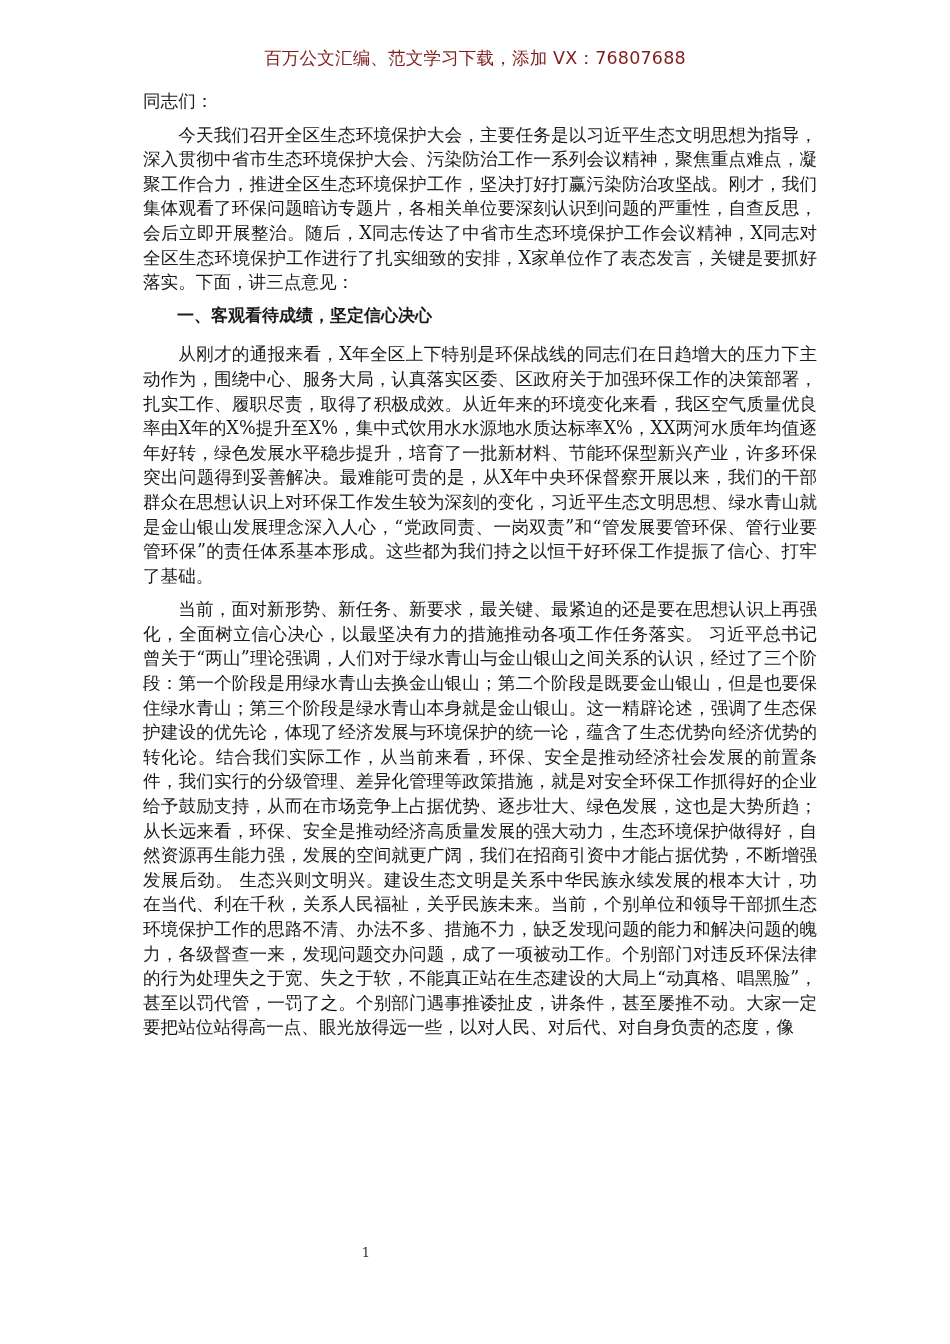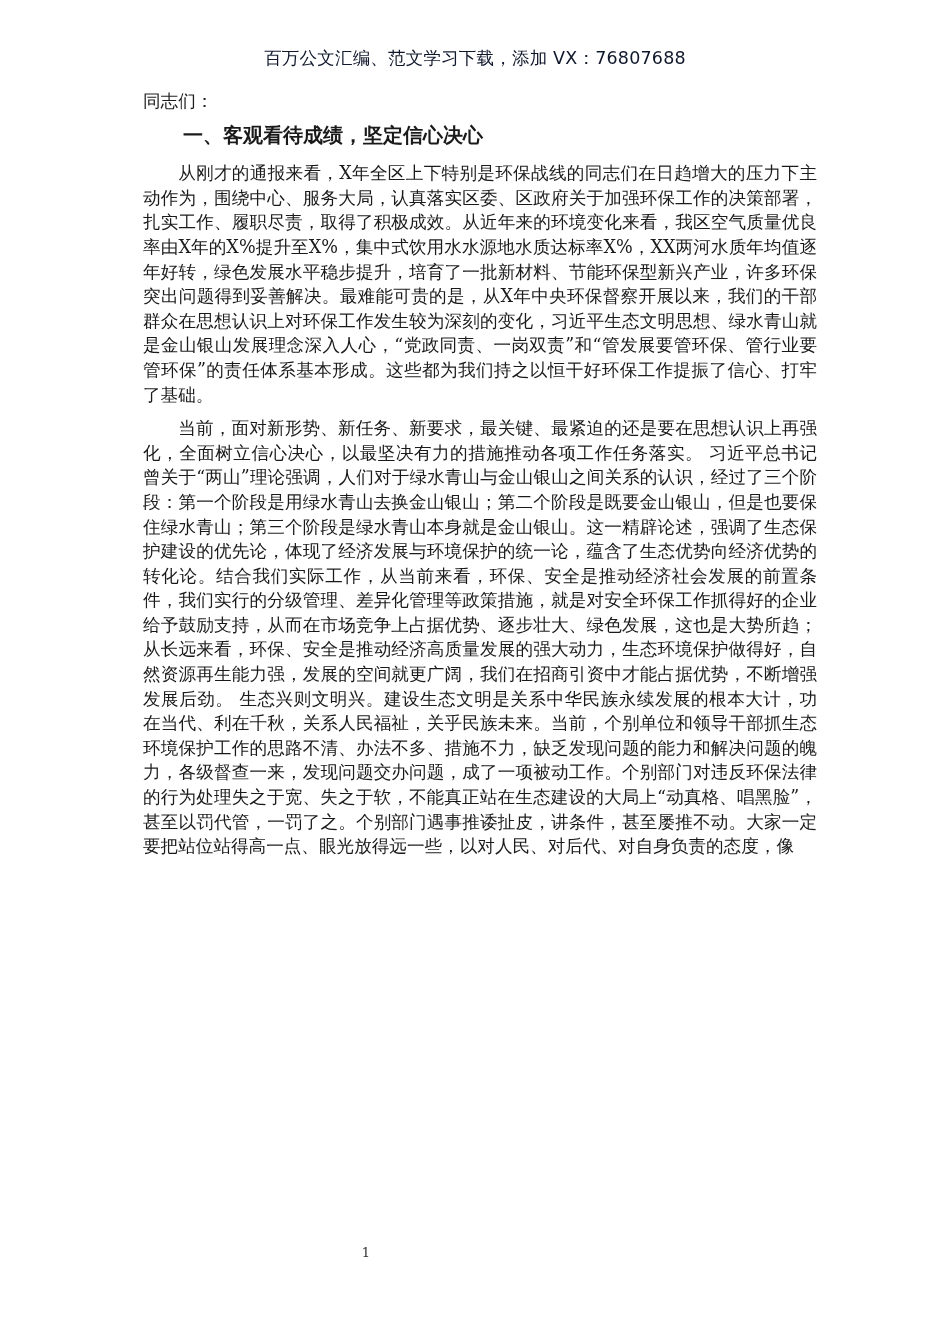--- a/index.html
+++ b/index.html
@@ -24,21 +24,21 @@
       background: #ffffff;
     }
     .banner {
       position: absolute;
       top: 46px;
       left: 0;
       width: 950px;
       text-align: center;
       font-family: "DejaVu Sans", "Liberation Sans", sans-serif;
       font-size: 17.5px;
-      color: #0f172a;
+      color: #7f1d1d;
       letter-spacing: 0.2px;
       line-height: 24px;
     }
     .body-text {
       position: absolute;
       left: 143px;
       top: 89px;
       width: 674px;
       font-size: 17.6px;
       line-height: 24.6px;
@@ -52,21 +52,21 @@
     }
     .para {
       margin: 0 0 9px 0;
       text-indent: 2em;
     }
     .heading {
       margin: 5px 0 14px 0;
       text-indent: 2em;
       font-family: Liberation Sans, sans-serif;
       font-weight: bold;
-      font-size: 20px;
+      font-size: 17px;
     }
     .page-number {
       position: absolute;
       top: 1245px;
       left: 360px;
       width: 12px;
       text-align: center;
       font-size: 13px;
       color: #333;
     }
@@ -75,20 +75,21 @@
 <body>
 
 <div class="page">
 
   <div class="banner">百万公文汇编、范文学习下载，添加 VX：76807688</div>
 
   <div class="body-text">
 
     <p class="salutation">同志们：</p>
 
+    <p class="para">今天我们召开全区生态环境保护大会，主要任务是以习近平生态文明思想为指导，深入贯彻中省市生态环境保护大会、污染防治工作一系列会议精神，聚焦重点难点，凝聚工作合力，推进全区生态环境保护工作，坚决打好打赢污染防治攻坚战。刚才，我们集体观看了环保问题暗访专题片，各相关单位要深刻认识到问题的严重性，自查反思，会后立即开展整治。随后，X同志传达了中省市生态环境保护工作会议精神，X同志对全区生态环境保护工作进行了扎实细致的安排，X家单位作了表态发言，关键是要抓好落实。下面，讲三点意见：</p>
 
     <p class="heading">一、客观看待成绩，坚定信心决心</p>
 
     <p class="para">从刚才的通报来看，X年全区上下特别是环保战线的同志们在日趋增大的压力下主动作为，围绕中心、服务大局，认真落实区委、区政府关于加强环保工作的决策部署，扎实工作、履职尽责，取得了积极成效。从近年来的环境变化来看，我区空气质量优良率由X年的X%提升至X%，集中式饮用水水源地水质达标率X%，XX两河水质年均值逐年好转，绿色发展水平稳步提升，培育了一批新材料、节能环保型新兴产业，许多环保突出问题得到妥善解决。最难能可贵的是，从X年中央环保督察开展以来，我们的干部群众在思想认识上对环保工作发生较为深刻的变化，习近平生态文明思想、绿水青山就是金山银山发展理念深入人心，“党政同责、一岗双责”和“管发展要管环保、管行业要管环保”的责任体系基本形成。这些都为我们持之以恒干好环保工作提振了信心、打牢了基础。</p>
 
     <p class="para">当前，面对新形势、新任务、新要求，最关键、最紧迫的还是要在思想认识上再强化，全面树立信心决心，以最坚决有力的措施推动各项工作任务落实。 习近平总书记曾关于“两山”理论强调，人们对于绿水青山与金山银山之间关系的认识，经过了三个阶段：第一个阶段是用绿水青山去换金山银山；第二个阶段是既要金山银山，但是也要保住绿水青山；第三个阶段是绿水青山本身就是金山银山。这一精辟论述，强调了生态保护建设的优先论，体现了经济发展与环境保护的统一论，蕴含了生态优势向经济优势的转化论。结合我们实际工作，从当前来看，环保、安全是推动经济社会发展的前置条件，我们实行的分级管理、差异化管理等政策措施，就是对安全环保工作抓得好的企业给予鼓励支持，从而在市场竞争上占据优势、逐步壮大、绿色发展，这也是大势所趋；从长远来看，环保、安全是推动经济高质量发展的强大动力，生态环境保护做得好，自然资源再生能力强，发展的空间就更广阔，我们在招商引资中才能占据优势，不断增强发展后劲。 生态兴则文明兴。建设生态文明是关系中华民族永续发展的根本大计，功在当代、利在千秋，关系人民福祉，关乎民族未来。当前，个别单位和领导干部抓生态环境保护工作的思路不清、办法不多、措施不力，缺乏发现问题的能力和解决问题的魄力，各级督查一来，发现问题交办问题，成了一项被动工作。个别部门对违反环保法律的行为处理失之于宽、失之于软，不能真正站在生态建设的大局上“动真格、唱黑脸”，甚至以罚代管，一罚了之。个别部门遇事推诿扯皮，讲条件，甚至屡推不动。大家一定要把站位站得高一点、眼光放得远一些，以对人民、对后代、对自身负责的态度，像</p>
 
   </div>
 
   <div class="page-number">1</div>

